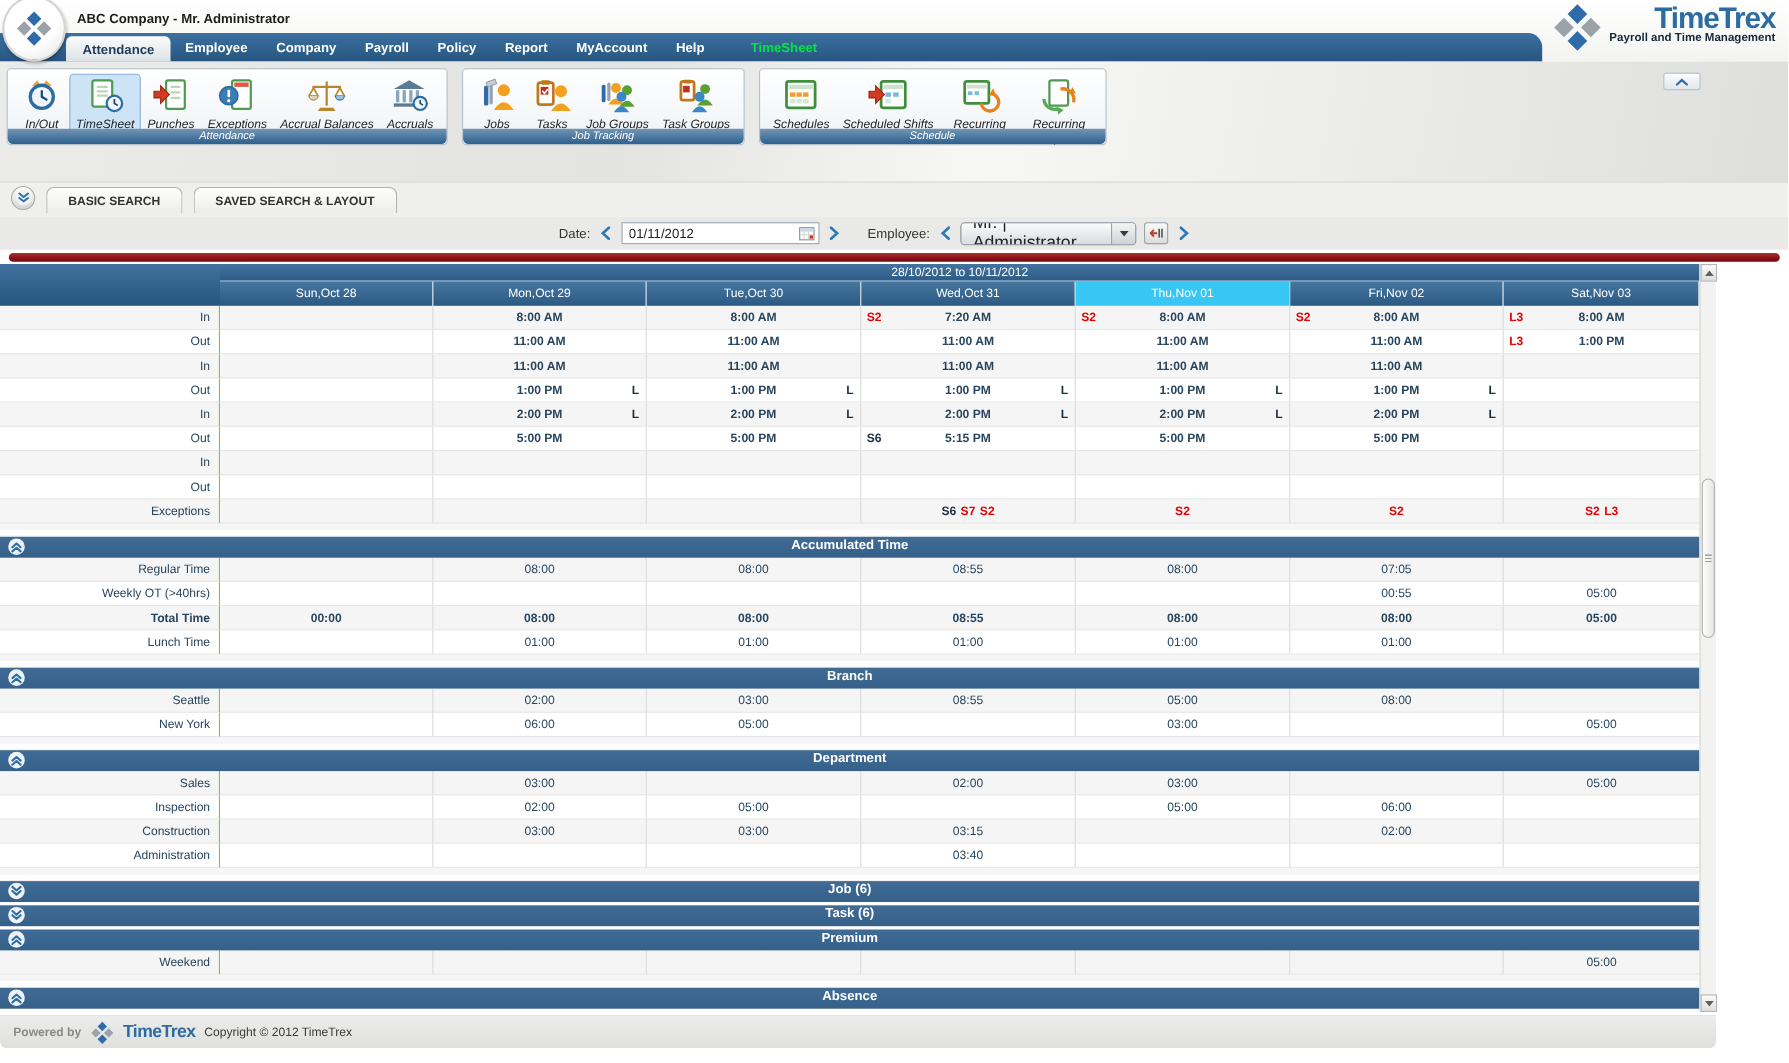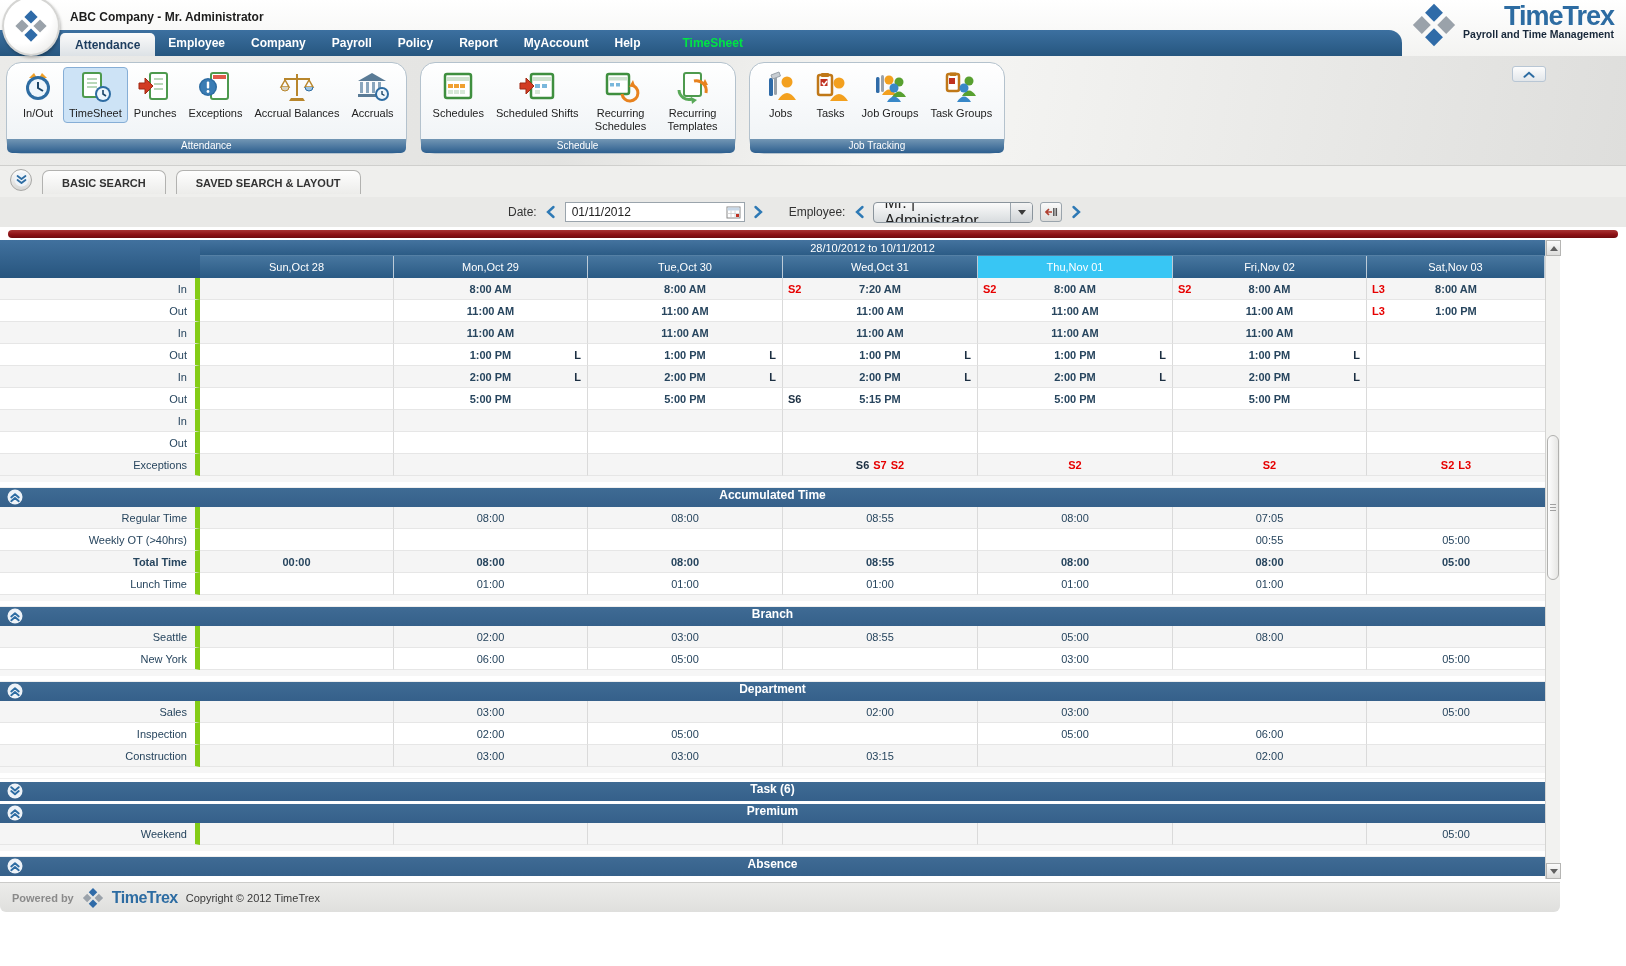--- a/index.html
+++ b/index.html
@@ -18,22 +18,22 @@
   .brand-tag { font-size:10.5px; font-weight:bold; color:#18283a; margin-top:-2px; }
   .menubar { position:absolute; left:0; top:30px; width:1402px; height:26px; padding-left:60px;
     background:linear-gradient(#3c70a0,#26567f); border-top-right-radius:13px; display:flex; align-items:stretch; }
   .mitem { color:#fff; font-size:12px; font-weight:bold; padding:0 13px; display:flex; align-items:center; cursor:default; }
   .mitem.active { background:linear-gradient(#fbfbfb,#dde2e6); color:#1c3c5e; border-radius:5px 5px 0 0; margin-top:3px; padding:0 15px; }
   .mitem.green { color:#00e544; margin-left:16px; }
 
   
   .ribbon { position:relative; height:110px; padding:6px 0 0 6px; display:flex; gap:13px; align-items:flex-start;
     background:linear-gradient(100deg,#ebebE9 0%,#e3e3e1 35%,#f7f7f5 55%,#dededc 100%); border-bottom:1px solid #cfcfcd; }
-  .rgroup { position:relative; height:92px; background:linear-gradient(#ffffff,#eef2f5); border:1px solid #b4c2cd;
-    border-radius:15px; padding:4px 6px 16px; display:flex; align-items:flex-start; }
+  .rgroup { position:relative; height:70px; background:linear-gradient(#ffffff,#eef2f5); border:1px solid #b4c2cd;
+    border-radius:4px; padding:4px 6px 16px; display:flex; align-items:flex-start;font-style:italic; }
   .rband { position:absolute; left:0; right:0; bottom:0; height:14px; background:linear-gradient(#7296b4,#2d5f8f);
     border-radius:0 0 5px 5px; color:#fff; font-size:10px; text-align:center; line-height:14px; }
   .ritem { display:flex; flex-direction:column; align-items:center; padding:3px 6px; border-radius:4px; }
   .ritem.selected { background:#cde3f6; border:1px solid #86aed6; padding:2px 5px; }
   .ritem svg { width:38px; height:34px; }
   .rlabel { font-size:11px; color:#222; margin-top:3px; text-align:center; line-height:1.2; }
   .rlabel.narrow { width:60px; }
   .ribbon-collapse { position:absolute; right:80px; top:10px; width:34px; height:16px; border:1px solid #b8c6d4;
     border-radius:3px; background:linear-gradient(#fdfdfd,#e2e6ea); display:flex; align-items:center; justify-content:center; }
 
@@ -66,21 +66,21 @@
     background:linear-gradient(#a83434 0%, #8e1216 55%, #6e0a0e 100%); }
 
   
   .sheet { position:relative; width:1560px; margin-top:2px; }
   .tbl { width:1545px; }
   .r { display:grid; grid-template-columns:200px 194px 194px 195px 195px 195px 194px 178px; }
   .zeb { background:#f5f5f5; }
   .c { border-right:1px solid #dadada; border-bottom:1px solid #e6e6e6; min-height:22px; }
   .r .c:last-child { border-right:none; }
   .lab { display:flex; align-items:center; justify-content:flex-end; padding-right:8px; font-size:11px;
-    color:#27455e; border-right:5px solid #84cc16; border-bottom:1px solid #e6e6e6; }
+    color:#27455e; border-right:1px solid #84cc16; border-bottom:1px solid #e6e6e6; }
   .thead { grid-template-rows:16px 22px; }
   .hcorner { grid-column:1; grid-row:1/3; background:linear-gradient(#41719e,#27557e); }
   .hrange { grid-column:2/9; grid-row:1; background:linear-gradient(#44739f,#2c5c86); color:#fff; font-size:11px;
     display:flex; align-items:center; justify-content:center; border-bottom:1px solid #5580a5; }
   .hday { grid-row:2; background:linear-gradient(#47769f,#2a5a84); color:#fff; font-size:11px;
     display:flex; align-items:center; justify-content:center; border-right:1px solid #bccbd8; }
   .hday.hl { background:#38c6f4; }
   .pc { display:flex; align-items:center; font-size:11px; color:#27455e; height:22px; }
   .pcode { width:27px; padding-left:5px; font-weight:bold; }
   .ptime { flex:1; text-align:center;font-weight:bold; }
@@ -228,20 +228,69 @@
             <circle cx="27" cy="24" r="5" fill="#eef6fc"></circle>
             <path d="M27 21v3l2.5 1.5" stroke="#1c4668" stroke-width="1.4" fill="none"></path>
           </svg>
           <span class="rlabel">Accruals</span>
         </div>
         <div class="rband">Attendance</div>
       </div>
       <div class="rgroup">
         <div class="ritem">
           <svg viewBox="0 0 36 34">
+            <rect x="6" y="8" width="4" height="18" rx="1.5" fill="#2f6ba8"></rect>
+            <rect x="11" y="6" width="3" height="19" rx="1.5" fill="#9aa2aa"></rect>
+            <path d="M8 5 l8 -3 1.5 4 -8 3 z" fill="#c8cdd2" stroke="#9aa2aa"></path>
+            <circle cx="24" cy="12" r="5.5" fill="#f3a01e"></circle>
+            <path d="M15 30 q9 -14 18 0 z" fill="#f3a01e"></path>
+          </svg>
+          <span class="rlabel">Jobs</span>
+        </div>
+        <div class="ritem">
+          <svg viewBox="0 0 36 34">
+            <rect x="5" y="5" width="14" height="20" rx="2" fill="#fff" stroke="#c07818" stroke-width="2.5"></rect>
+            <rect x="8" y="3" width="8" height="4" rx="1" fill="#c07818"></rect>
+            <rect x="7.5" y="9" width="7" height="7" fill="#c03020"></rect>
+            <path d="M9 12.5 l2 2.5 3 -4" stroke="#fff" stroke-width="1.5" fill="none"></path>
+            <circle cx="26" cy="13" r="5.5" fill="#f3a01e"></circle>
+            <path d="M17 31 q9 -14 18 0 z" fill="#f3a01e"></path>
+          </svg>
+          <span class="rlabel">Tasks</span>
+        </div>
+        <div class="ritem">
+          <svg viewBox="0 0 36 34">
+            <rect x="4" y="7" width="3.5" height="16" rx="1.5" fill="#2f6ba8"></rect>
+            <rect x="9" y="5" width="3" height="17" rx="1.5" fill="#9aa2aa"></rect>
+            <circle cx="17" cy="10" r="4.5" fill="#f3a01e"></circle>
+            <path d="M10 25 q7 -11 14 0 z" fill="#f3a01e"></path>
+            <circle cx="27" cy="12" r="4.5" fill="#58a030"></circle>
+            <path d="M20 27 q7 -11 14 0 z" fill="#58a030"></path>
+            <circle cx="22" cy="18" r="4.5" fill="#3888c8"></circle>
+            <path d="M15 32 q7 -11 14 0 z" fill="#3888c8"></path>
+          </svg>
+          <span class="rlabel">Job Groups</span>
+        </div>
+        <div class="ritem">
+          <svg viewBox="0 0 36 34">
+            <rect x="4" y="4" width="12" height="17" rx="2" fill="#fff" stroke="#c07818" stroke-width="2.5"></rect>
+            <rect x="6.5" y="2.5" width="7" height="3.5" rx="1" fill="#c07818"></rect>
+            <rect x="6" y="8" width="6" height="6" fill="#c03020"></rect>
+            <circle cx="26" cy="11" r="4.5" fill="#58a030"></circle>
+            <path d="M19 26 q7 -11 14 0 z" fill="#58a030"></path>
+            <circle cx="21" cy="18" r="4.5" fill="#3888c8"></circle>
+            <path d="M14 32 q7 -11 14 0 z" fill="#3888c8"></path>
+          </svg>
+          <span class="rlabel">Task Groups</span>
+        </div>
+        <div class="rband">Job Tracking</div>
+      </div>
+      <div class="rgroup">
+        <div class="ritem">
+          <svg viewBox="0 0 36 34">
             <rect x="5" y="4" width="26" height="24" rx="2" fill="#fff" stroke="#3f8f3f" stroke-width="2.5"></rect>
             <rect x="7" y="7" width="22" height="4" fill="#cfe2cf"></rect>
             <rect x="8" y="14" width="5" height="4" fill="#f0a030"></rect>
             <rect x="14" y="14" width="5" height="4" fill="#f0a030"></rect>
             <rect x="20" y="14" width="5" height="4" fill="#f0a030"></rect>
             <rect x="8" y="20" width="5" height="4" fill="#d8e8d8"></rect>
             <rect x="14" y="20" width="5" height="4" fill="#d8e8d8"></rect>
             <rect x="20" y="20" width="5" height="4" fill="#d8e8d8"></rect>
           </svg>
           <span class="rlabel">Schedules</span>
@@ -272,69 +321,20 @@
           <svg viewBox="0 0 36 34">
             <rect x="9" y="3" width="17" height="23" rx="2" fill="#fff" stroke="#4e9a4e" stroke-width="2"></rect>
             <path d="M4 20 a10 10 0 0 0 13 9" stroke="#58a858" stroke-width="3" fill="none"></path>
             <path d="M16 27 l6 3 -5 4 z" fill="#58a858"></path>
             <path d="M31 23 a10 10 0 0 0 -12 -12" stroke="#e8821e" stroke-width="3" fill="none"></path>
             <path d="M30 9 l3 6 -6 0 z" fill="#e8821e"></path>
           </svg>
           <span class="rlabel narrow">Recurring Templates</span>
         </div>
         <div class="rband">Schedule</div>
-      </div>
-      <div class="rgroup">
-        <div class="ritem">
-          <svg viewBox="0 0 36 34">
-            <rect x="6" y="8" width="4" height="18" rx="1.5" fill="#2f6ba8"></rect>
-            <rect x="11" y="6" width="3" height="19" rx="1.5" fill="#9aa2aa"></rect>
-            <path d="M8 5 l8 -3 1.5 4 -8 3 z" fill="#c8cdd2" stroke="#9aa2aa"></path>
-            <circle cx="24" cy="12" r="5.5" fill="#f3a01e"></circle>
-            <path d="M15 30 q9 -14 18 0 z" fill="#f3a01e"></path>
-          </svg>
-          <span class="rlabel">Jobs</span>
-        </div>
-        <div class="ritem">
-          <svg viewBox="0 0 36 34">
-            <rect x="5" y="5" width="14" height="20" rx="2" fill="#fff" stroke="#c07818" stroke-width="2.5"></rect>
-            <rect x="8" y="3" width="8" height="4" rx="1" fill="#c07818"></rect>
-            <rect x="7.5" y="9" width="7" height="7" fill="#c03020"></rect>
-            <path d="M9 12.5 l2 2.5 3 -4" stroke="#fff" stroke-width="1.5" fill="none"></path>
-            <circle cx="26" cy="13" r="5.5" fill="#f3a01e"></circle>
-            <path d="M17 31 q9 -14 18 0 z" fill="#f3a01e"></path>
-          </svg>
-          <span class="rlabel">Tasks</span>
-        </div>
-        <div class="ritem">
-          <svg viewBox="0 0 36 34">
-            <rect x="4" y="7" width="3.5" height="16" rx="1.5" fill="#2f6ba8"></rect>
-            <rect x="9" y="5" width="3" height="17" rx="1.5" fill="#9aa2aa"></rect>
-            <circle cx="17" cy="10" r="4.5" fill="#f3a01e"></circle>
-            <path d="M10 25 q7 -11 14 0 z" fill="#f3a01e"></path>
-            <circle cx="27" cy="12" r="4.5" fill="#58a030"></circle>
-            <path d="M20 27 q7 -11 14 0 z" fill="#58a030"></path>
-            <circle cx="22" cy="18" r="4.5" fill="#3888c8"></circle>
-            <path d="M15 32 q7 -11 14 0 z" fill="#3888c8"></path>
-          </svg>
-          <span class="rlabel">Job Groups</span>
-        </div>
-        <div class="ritem">
-          <svg viewBox="0 0 36 34">
-            <rect x="4" y="4" width="12" height="17" rx="2" fill="#fff" stroke="#c07818" stroke-width="2.5"></rect>
-            <rect x="6.5" y="2.5" width="7" height="3.5" rx="1" fill="#c07818"></rect>
-            <rect x="6" y="8" width="6" height="6" fill="#c03020"></rect>
-            <circle cx="26" cy="11" r="4.5" fill="#58a030"></circle>
-            <path d="M19 26 q7 -11 14 0 z" fill="#58a030"></path>
-            <circle cx="21" cy="18" r="4.5" fill="#3888c8"></circle>
-            <path d="M14 32 q7 -11 14 0 z" fill="#3888c8"></path>
-          </svg>
-          <span class="rlabel">Task Groups</span>
-        </div>
-        <div class="rband">Job Tracking</div>
       </div>
     </div>
 
   <div class="searchrow" id="searchrow">
     <div class="circlebtn">
       <svg width="15" height="15" viewBox="0 0 17 17">
           <circle cx="8.5" cy="8.5" r="8" fill="#eef3f8"></circle>
           <path d="M4 4.5 L8.5 8 L13 4.5 M4 9 L8.5 12.5 L13 9" stroke="#2d6ca2" stroke-width="2" fill="none" stroke-linecap="round" stroke-linejoin="round"></path>
         </svg>
     </div>
@@ -843,21 +843,40 @@
         <div class="r zeb">
           <div class="lab">Construction</div>
           <div class="c vc"></div>
           <div class="c vc">03:00</div>
           <div class="c vc">03:00</div>
           <div class="c vc">03:15</div>
           <div class="c vc"></div>
           <div class="c vc">02:00</div>
           <div class="c vc"></div>
         </div>
+        <div class="r">
+          <div class="lab">Administration</div>
+          <div class="c vc"></div>
+          <div class="c vc"></div>
+          <div class="c vc"></div>
+          <div class="c vc">03:40</div>
+          <div class="c vc"></div>
+          <div class="c vc"></div>
+          <div class="c vc"></div>
+        </div>
         <div class="spacer"></div>
+        <div class="shead">
+          <span class="cbtn">
+            <svg width="16" height="16" viewBox="0 0 17 17">
+              <circle cx="8.5" cy="8.5" r="8" fill="#eef3f8"></circle>
+              <path d="M4.5 4.5 L8.5 8 L12.5 4.5 M4.5 8.5 L8.5 12 L12.5 8.5" stroke="#2d6ca2" stroke-width="2" fill="none" stroke-linecap="round" stroke-linejoin="round"></path>
+            </svg>
+          </span>
+          <span>Job (6)</span>
+        </div>
         <div class="gap3"></div>
         <div class="shead">
           <span class="cbtn">
             <svg width="16" height="16" viewBox="0 0 17 17">
               <circle cx="8.5" cy="8.5" r="8" fill="#eef3f8"></circle>
               <path d="M4.5 4.5 L8.5 8 L12.5 4.5 M4.5 8.5 L8.5 12 L12.5 8.5" stroke="#2d6ca2" stroke-width="2" fill="none" stroke-linecap="round" stroke-linejoin="round"></path>
             </svg>
           </span>
           <span>Task (6)</span>
         </div>

